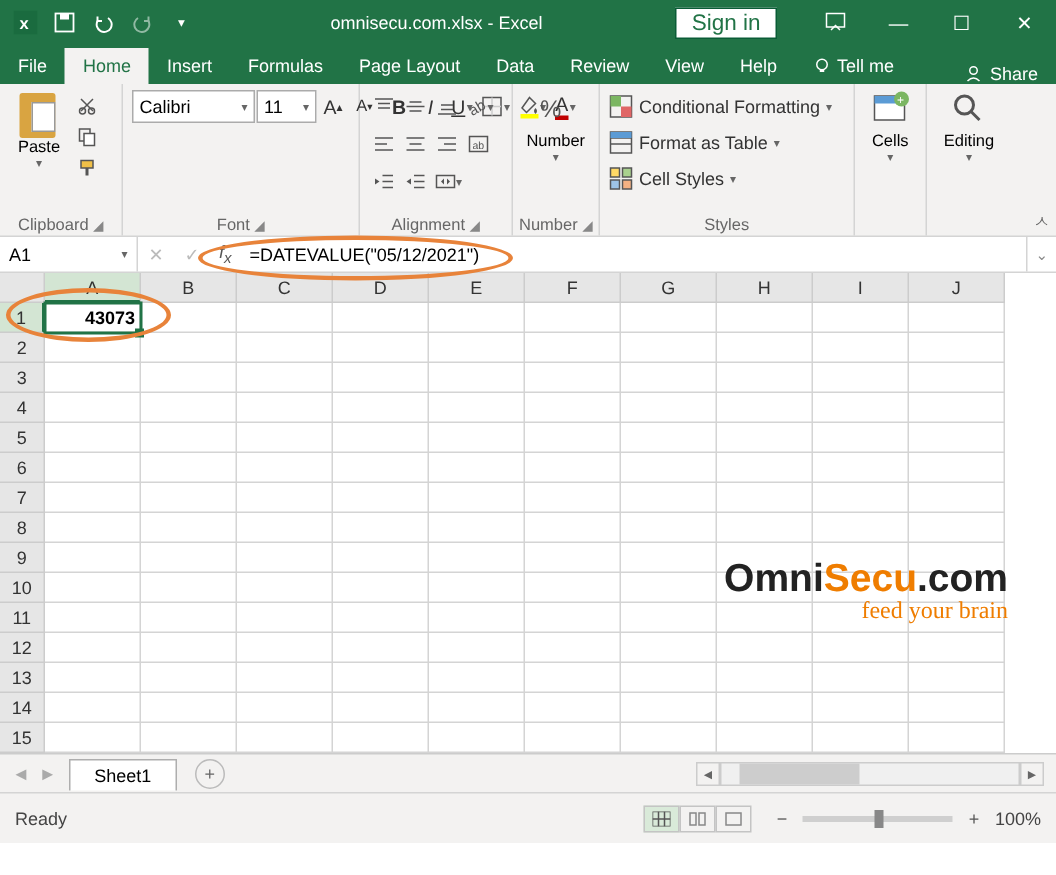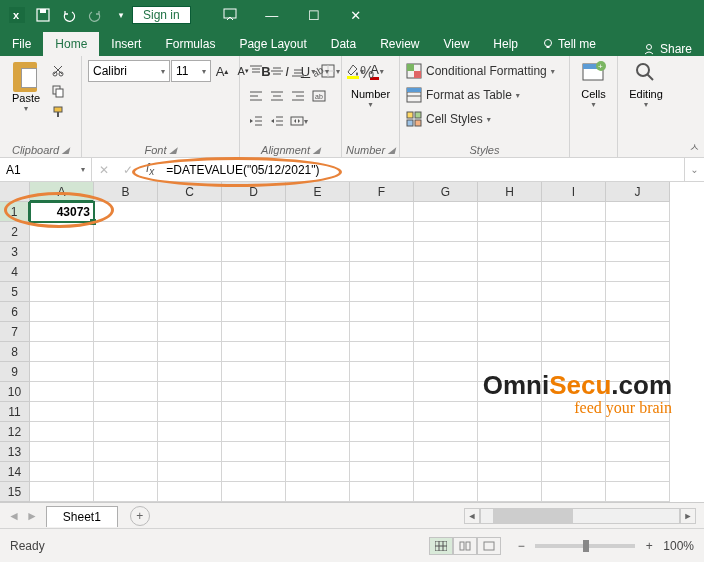--- a/index.html
+++ b/index.html
@@ -2,35 +2,35 @@
 <html><head>
 <meta charset="utf-8">
 <style>
 * { margin: 0; padding: 0; box-sizing: border-box; font-family: "Segoe UI", Arial, sans-serif; }
 body { background: #fff; width: 704px; height: 583px; overflow: hidden; position: relative; }
 
 .titlebar { background: #217346; height: 30px; display: flex; align-items: center; color: #fff; font-size: 12px; }
 .titlebar .qat { display: flex; align-items: center; gap: 4px; padding-left: 6px; }
 .qat-btn { width: 22px; height: 22px; display: flex; align-items: center; justify-content: center; color: #fff; }
 .titlebar .title-text { flex: 1; text-align: center; }
-.titlebar .sign-in { background: #fff; color: #217346; border: 1px solid #0a5c36; padding: 1px 10px; font-size: 12px; margin-right: 18px; }
+.titlebar .sign-in { background: #fff; color: #217346; border: 1px solid #0a5c36; padding: 1px 10px; font-size: 15px; margin-right: 18px; }
 .win-controls { display: flex; }
 .win-btn { width: 42px; height: 30px; display: flex; align-items: center; justify-content: center; color: #fff; font-size: 13px; }
 
 .tabs { background: #217346; height: 26px; display: flex; align-items: flex-end; color: #fff; font-size: 12px; }
 .tab { padding: 5px 12px; cursor: pointer; }
 .tab.file { background: #217346; }
 .tab.active { background: #f3f2f1; color: #217346; }
 .tabs .spacer { flex: 1; }
 .share-area { display: flex; align-items: center; gap: 4px; padding-right: 12px; }
 
 .ribbon { background: #f3f2f1; border-bottom: 1px solid #d4d4d4; height: 102px; display: flex; position: relative; }
 .group { border-right: 1px solid #d4d4d4; padding: 4px 6px 1px 6px; display: flex; flex-direction: column; }
 .group-body { flex: 1; display: flex; gap: 2px; }
-.group-label { text-align: center; font-size: 11px; color: #666; padding-top: 2px; display: flex; justify-content: center; align-items: center; gap: 3px; font-style: italic; }
+.group-label { text-align: center; font-size: 11px; color: #666; padding-top: 2px; display: flex; justify-content: center; align-items: center; gap: 3px; }
 .group-label .expand { font-size: 9px; color: #888; }
 
 .paste-btn { display: flex; flex-direction: column; align-items: center; width: 40px; }
 .paste-icon { width: 30px; height: 32px; position: relative; }
 .paste-icon .board { position: absolute; width: 24px; height: 30px; background: #d9a441; border-radius: 2px; left: 2px; top: 2px; }
 .paste-icon .paper { position: absolute; width: 16px; height: 20px; background: #fff; border: 1px solid #999; left: 10px; top: 8px; }
 .paste-lbl { font-size: 11px; }
 
 .small-stack { display: flex; flex-direction: column; gap: 1px; justify-content: flex-start; }
 .small-btn { width: 20px; height: 20px; display: flex; align-items: center; justify-content: center; font-size: 12px; color: #444; }
@@ -129,20 +129,21 @@
         </svg>
     </div>
     <div class="qat-btn" style="opacity:.5">
       <svg width="14" height="14">
           <path d="M4 4 A5 5 0 1 0 11 6" fill="none" stroke="#fff" stroke-width="1.3"></path>
           <path d="M11 3 L11 6 L8 6" fill="none" stroke="#fff" stroke-width="1.3"></path>
         </svg>
     </div>
     <div class="qat-btn" style="font-size:9px">▾</div>
   </div>
+  <div class="title-text">omnisecu.com.xlsx - Excel</div>
   <button class="sign-in">Sign in</button>
   <div class="win-controls">
     <div class="win-btn">
       <svg width="14" height="14">
           <rect x="1" y="1" width="12" height="9" fill="none" stroke="#fff"></rect>
           <path d="M4 12 L7 9 L10 12" fill="none" stroke="#fff"></path>
         </svg>
     </div>
     <div class="win-btn">—</div>
     <div class="win-btn">☐</div>

